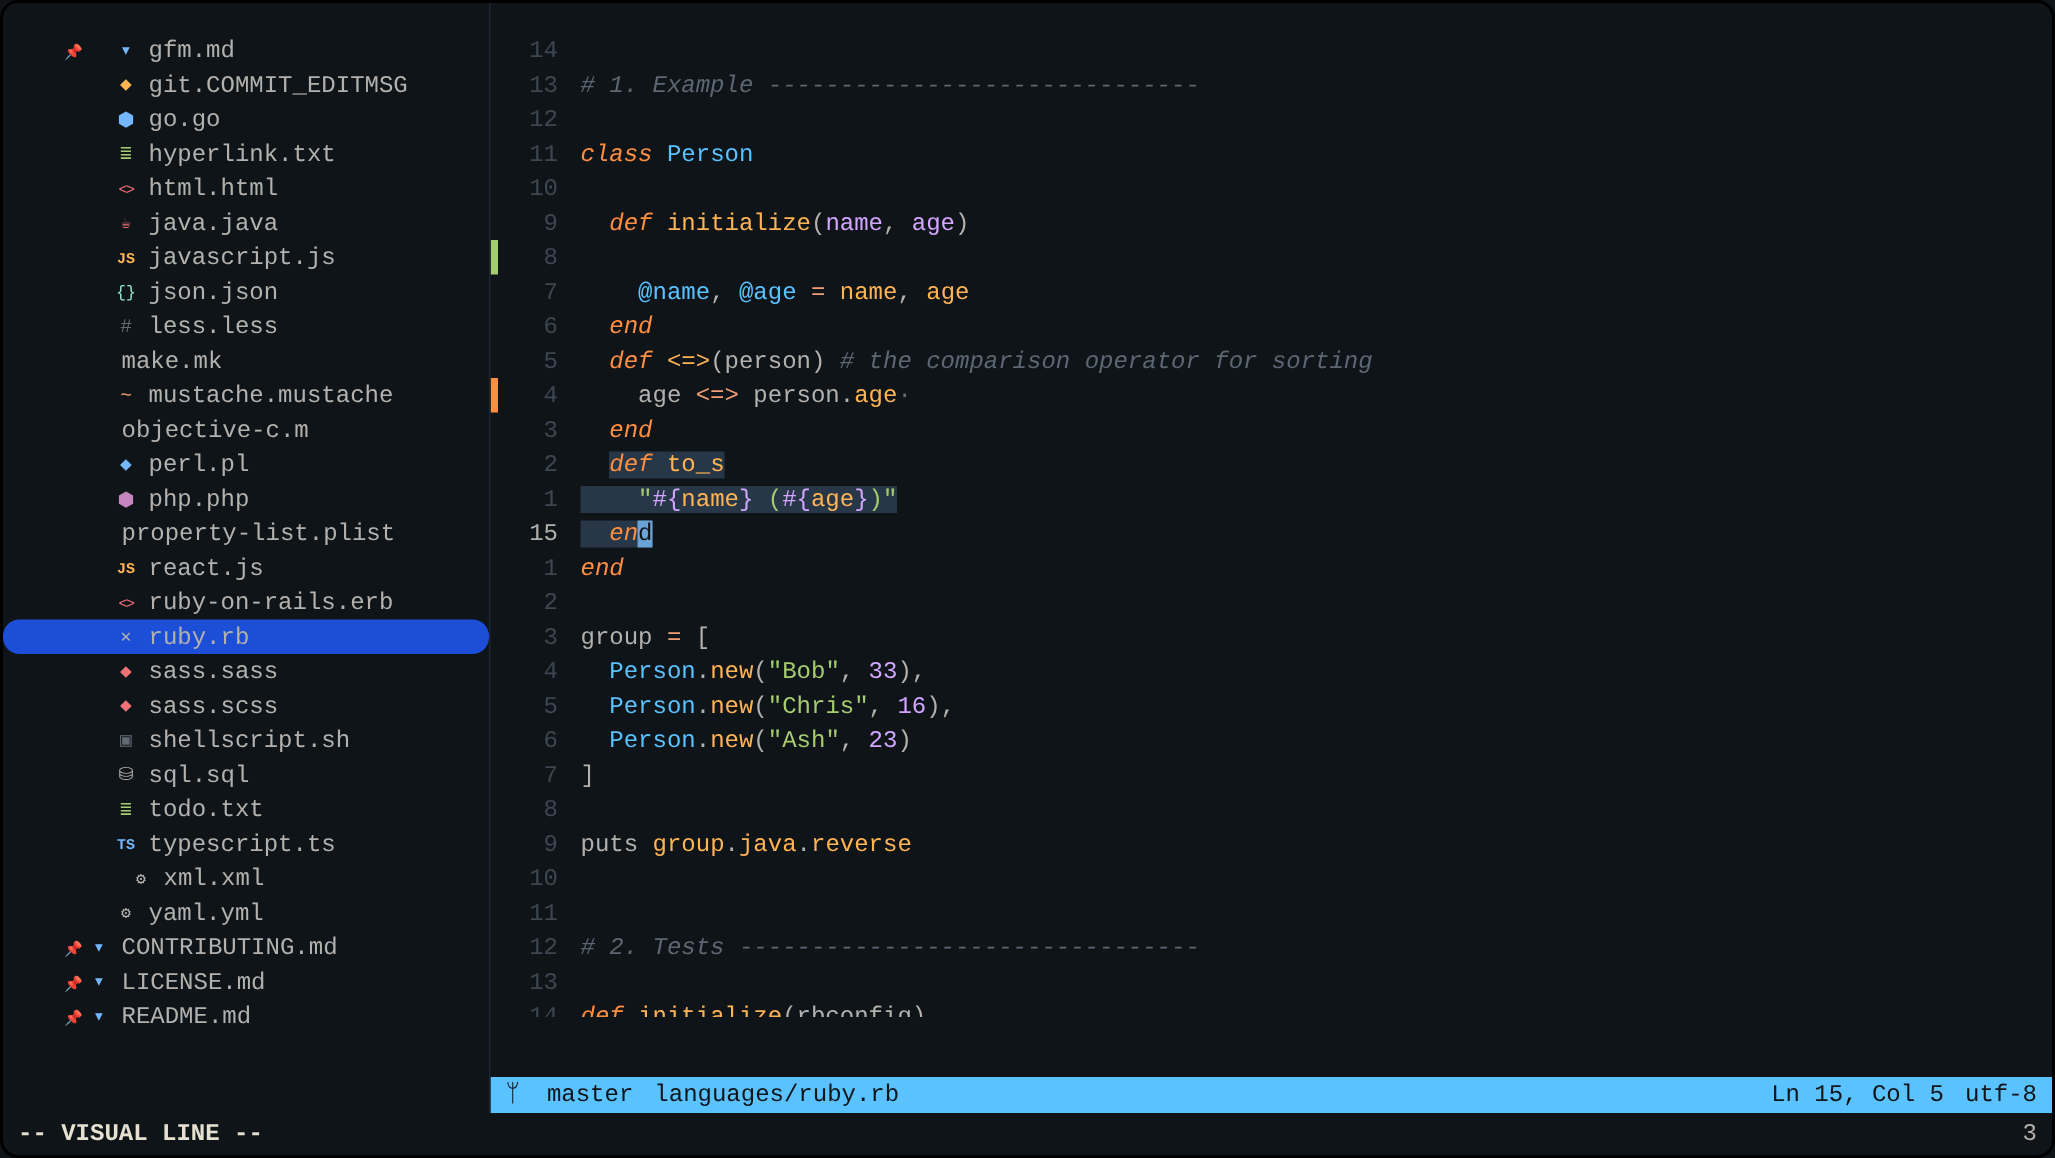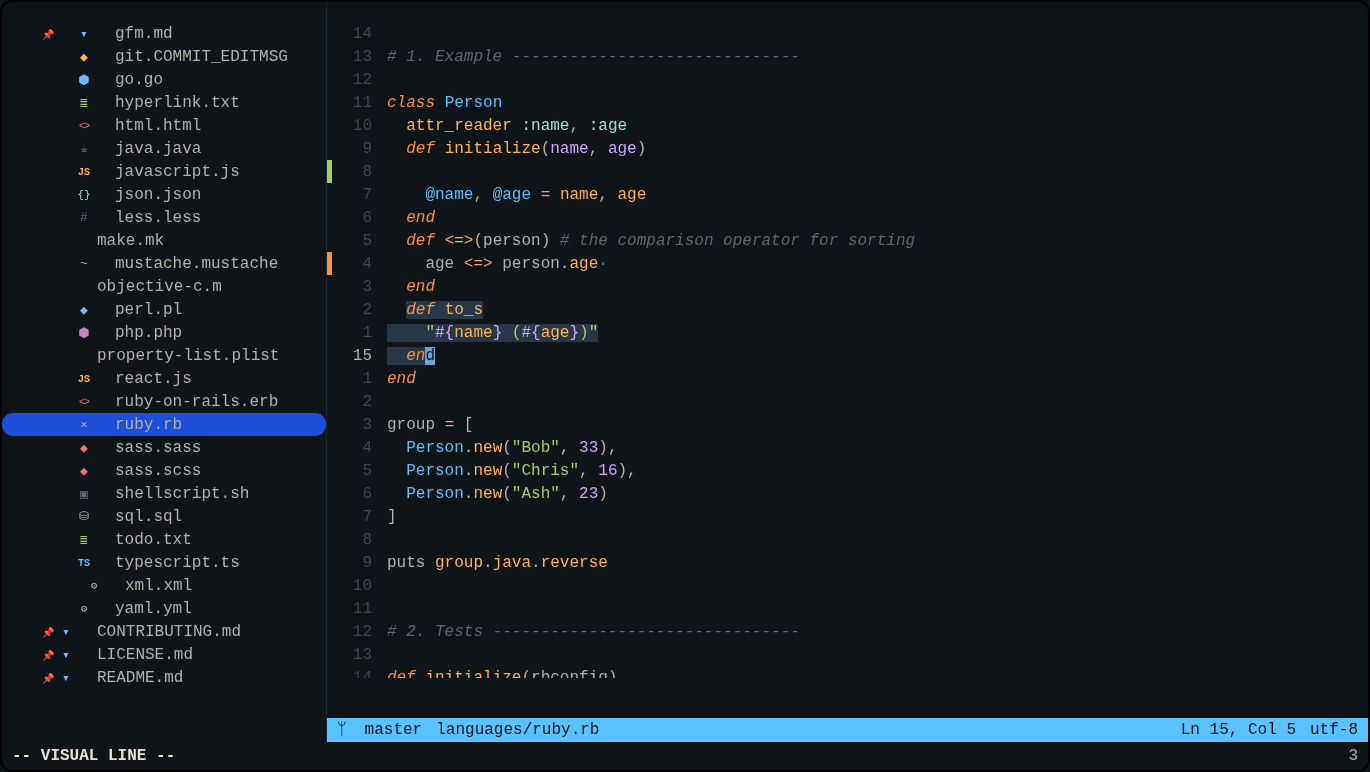--- a/index.html
+++ b/index.html
@@ -21,21 +21,21 @@
   #sidebar {
     width: 325px;
     border-right: 1px solid #1b2733;
     padding-top: 20px;
     overflow: hidden;
   }
   .file-row {
     display: flex; align-items: center;
     height: 23px;
     padding-left: 75px;
-    gap: 24px;
+    gap: 8px;
     color: #b3b1ad;
     white-space: nowrap;
     cursor: pointer;
   }
   .file-row.level0 { padding-left: 57px; }
   .file-row.active { background: #1d4ed8; border-radius: 11px; }
   .file-row .mark { position: absolute; left: 40px; width: 14px; text-align: center; }
   .file-row { position: relative; }
   .file-icon { width: 14px; text-align: center; font-size: 13px; }
   .file-name {}
@@ -245,21 +245,21 @@
           <span class="file-icon ic-md"></span>
           <span class="file-name">README.md</span>
         </div>
       </div>
     <div id="editor">
       <div id="code-area">
           <div class="code-line"><span class="line-num">14</span><span class="code-text"></span></div>
           <div class="code-line"><span class="line-num">13</span><span class="code-text"><span class="tok-comment"># 1. Example ------------------------------</span></span></div>
           <div class="code-line"><span class="line-num">12</span><span class="code-text"></span></div>
           <div class="code-line"><span class="line-num">11</span><span class="code-text"><span class="tok-keyword">class</span><span> </span><span class="tok-const">Person</span></span></div>
-          <div class="code-line"><span class="line-num">10</span><span class="code-text"><span>  </span><span class="tok-func">attr_reader</span><span> </span><span class="tok-symbol">:name</span><span>,</span><span> </span><span class="tok-symbol">:age</span></span></div>
+          <div class="code-line"><span class="line-num">10</span></div>
           <div class="code-line"><span class="line-num">9</span><span class="code-text"><span>  </span><span class="tok-keyword">def</span><span> </span><span class="tok-def">initialize</span><span>(</span><span class="tok-param">name</span><span>,</span><span> </span><span class="tok-param">age</span><span>)</span></span></div>
           <div class="code-line"><span class="gutter-mark gm-green"></span><span class="line-num">8</span><span class="code-text"></span></div>
           <div class="code-line"><span class="line-num">7</span><span class="code-text"><span>    </span><span class="tok-ivar">@name</span><span>,</span><span> </span><span class="tok-ivar">@age</span><span> </span><span class="tok-op">=</span><span> </span><span class="tok-func">name</span><span>,</span><span> </span><span class="tok-func">age</span></span></div>
           <div class="code-line"><span class="line-num">6</span><span class="code-text"><span>  </span><span class="tok-keyword">end</span></span></div>
           <div class="code-line"><span class="line-num">5</span><span class="code-text"><span>  </span><span class="tok-keyword">def</span><span> </span><span class="tok-def">&lt;=&gt;</span><span>(person) </span><span class="tok-comment"># the comparison operator for sorting</span></span></div>
           <div class="code-line"><span class="gutter-mark gm-orange"></span><span class="line-num">4</span><span class="code-text"><span>    age </span><span class="tok-op">&lt;=&gt;</span><span> </span><span class="tok-ident">person</span><span>.</span><span class="tok-func">age</span><span class="tok-dim">·</span></span></div>
           <div class="code-line"><span class="line-num">3</span><span class="code-text"><span>  </span><span class="tok-keyword">end</span></span></div>
           <div class="code-line"><span class="line-num">2</span><span class="code-text"><span>  </span><span class="sel"><span class="tok-keyword">def</span><span> </span><span class="tok-def">to_s</span></span></span></div>
           <div class="code-line"><span class="line-num">1</span><span class="code-text"><span class="sel"><span>    </span><span class="tok-string">"</span><span class="tok-interp">#{</span><span class="tok-func">name</span><span class="tok-interp">}</span><span class="tok-string"> (</span><span class="tok-interp">#{</span><span class="tok-func">age</span><span class="tok-interp">}</span><span class="tok-string">)"</span></span></span></div>
           <div class="code-line current"><span class="line-num">15</span><span class="code-text"><span class="sel"><span>  </span><span class="tok-keyword">en</span><span class="cursor-cell">d</span></span></span></div>

